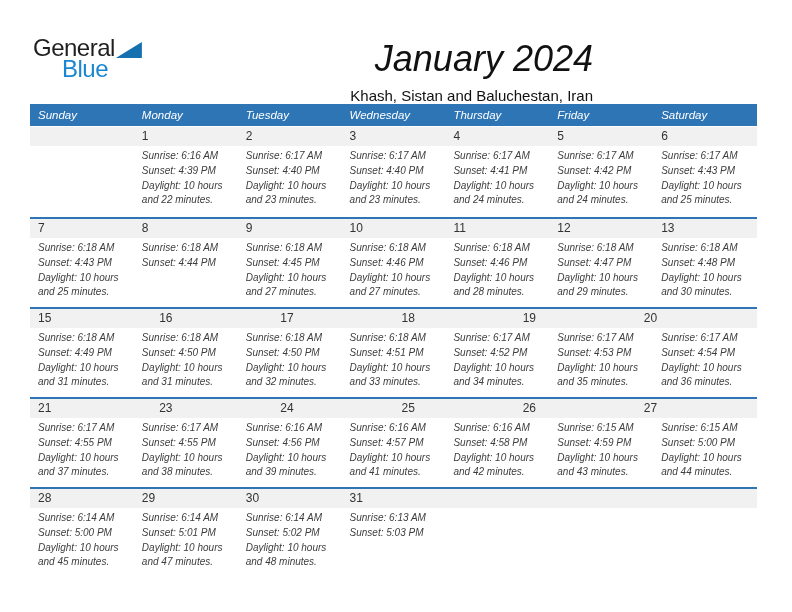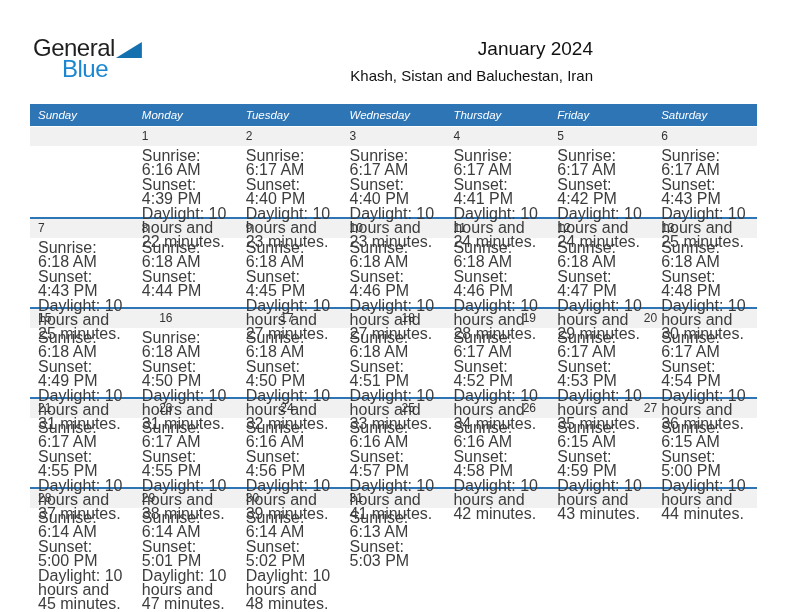--- a/index.html
+++ b/index.html
@@ -19,35 +19,35 @@
   .logo{position:absolute;left:33px;top:36px;line-height:1;}
   .logo-top{display:flex;align-items:flex-end;}
   .logo-general{font-size:24px;color:#1f1f1f;letter-spacing:-0.5px;}
   .logo-triangle{display:inline-block;width:26px;height:16px;margin-left:1px;margin-bottom:2px;
     background:var(--triangle-blue);
     clip-path:polygon(100% 0,100% 100%,0 100%);}
   .logo-blue{font-size:24px;color:var(--logo-blue);letter-spacing:-0.5px;margin-left:29px;margin-top:-3px;}
 
   
   .title-block{position:absolute;right:35px;top:38px;text-align:right;}
-  .page-title{font-size:19px;color:#111;}
+  .page-title{font-size:36px;color:#111;font-style:italic;}
   .page-location{font-size:15px;color:#111;margin-top:7px;}
 
   
   .calendar{position:absolute;left:30px;top:104px;width:727px;}
   .weekday-row{display:flex;height:22px;background:var(--header-blue);align-items:center;font-style:italic;}
   .weekday-cell{flex:1 1 0;padding-left:8px;color:#fff;font-size:11.5px;overflow:hidden;white-space:nowrap;}
 
   .week{height:90px;}
   .week + .week{border-top:2px solid var(--line-blue);}
   .week:first-of-type .day-band{margin-top:1px;}
   .day-band{display:flex;height:19px;background:var(--band-gray);}
   .band-cell{flex:1 1 0;padding-left:8px;font-size:12px;line-height:19px;color:#333;}
   .texts{display:flex;}
-  .text-cell{flex:1 1 0;padding:3px 7px 0 8px;font-size:16px;line-height:14px;color:var(--text-dark);}
+  .text-cell{flex:1 1 0;padding:3px 7px 0 8px;font-size:10px;line-height:14px;color:var(--text-dark);font-style:italic;}
   .text-cell div{margin:0 0 1px 0;}
 </style>
 </head>
 <body>
 
 <div class="page">
 
   <div class="logo">
     <div class="logo-top">
       <span class="logo-general">General</span>

